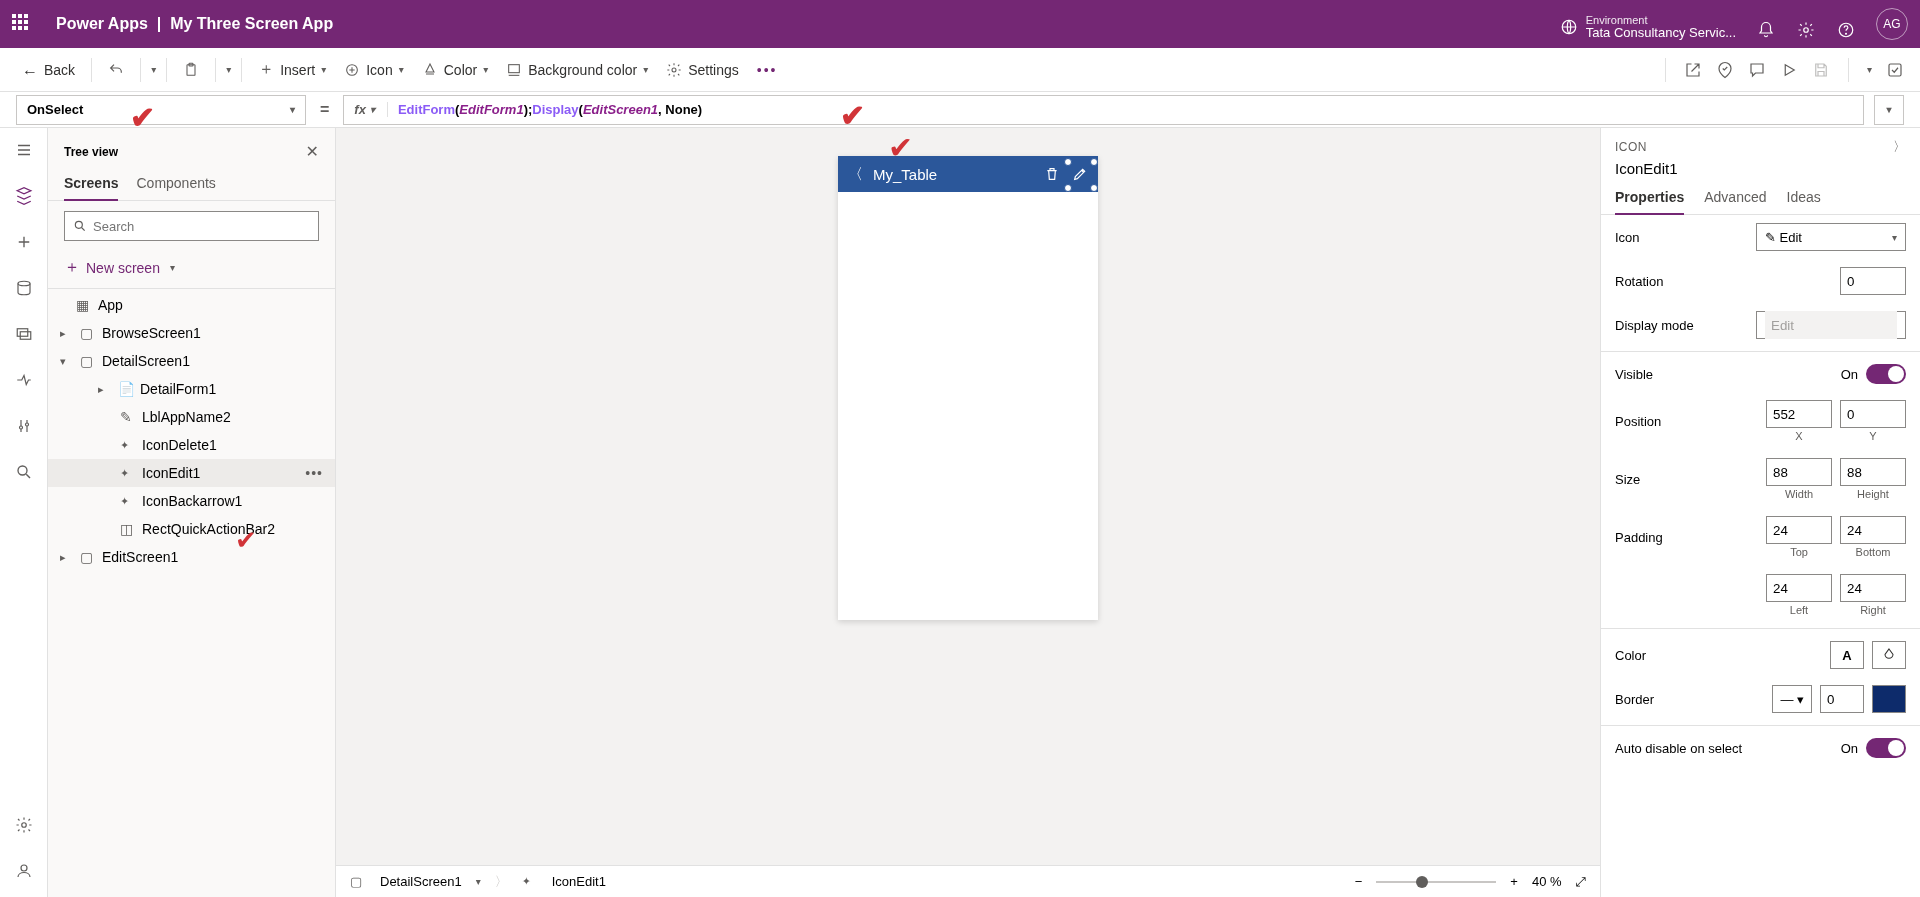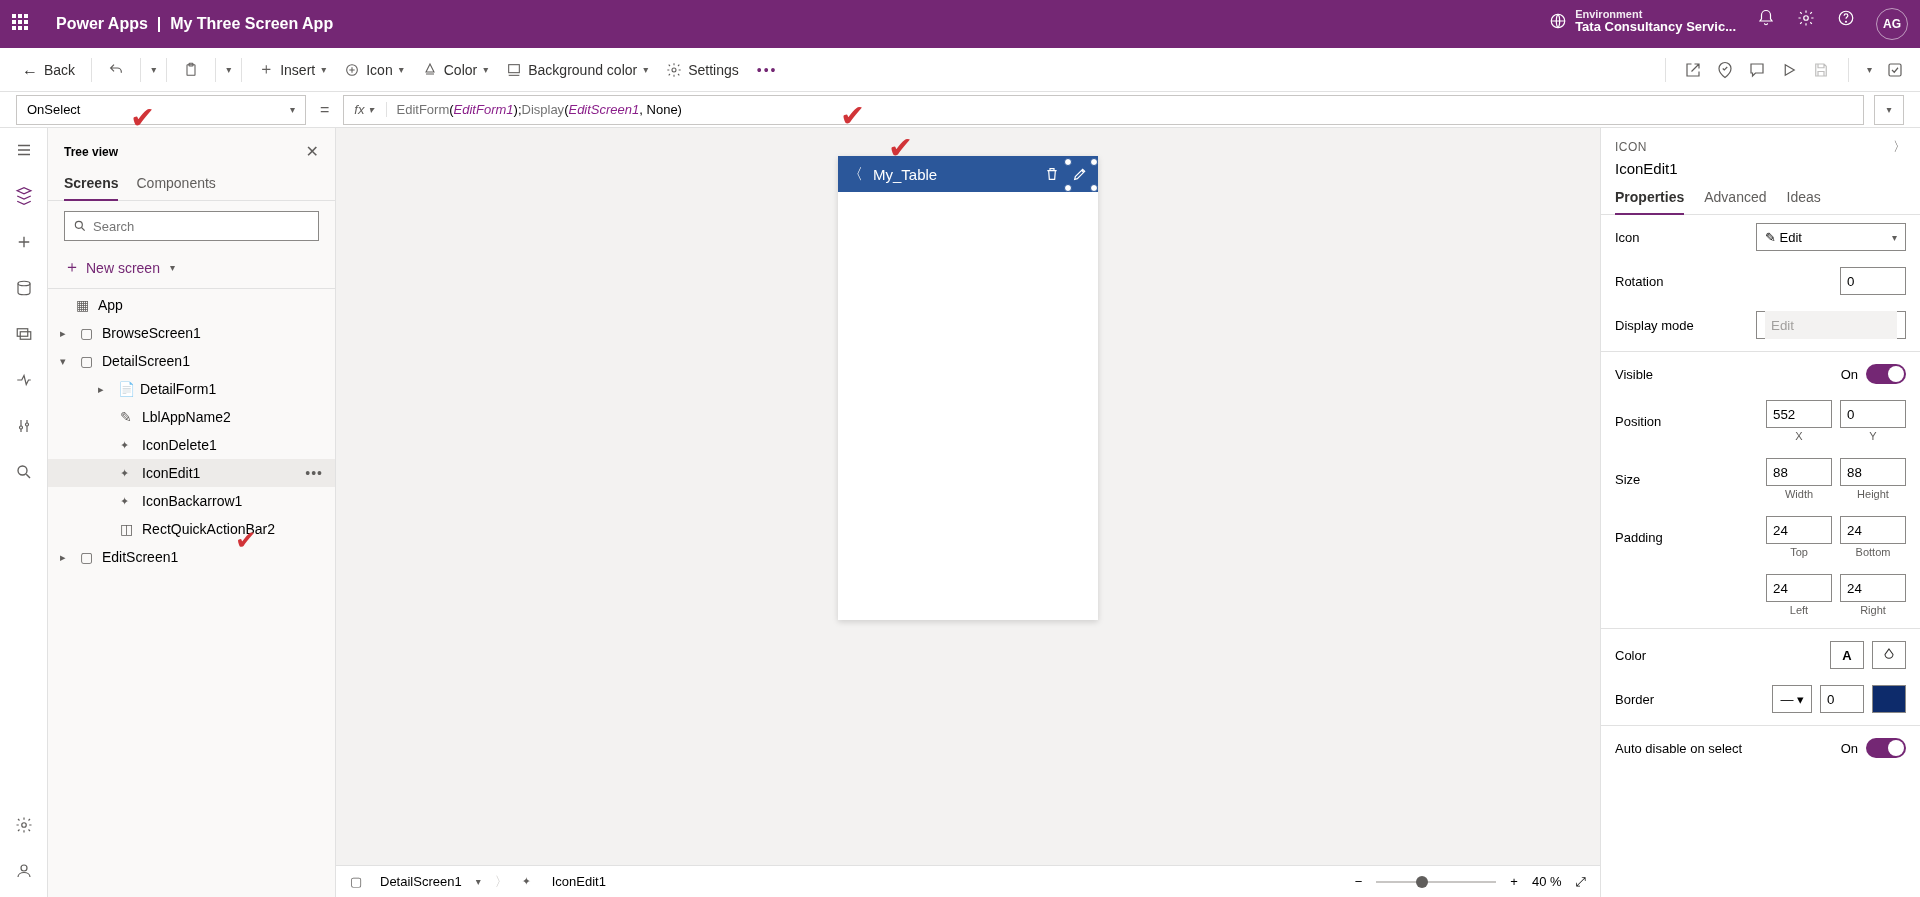--- a/index.html
+++ b/index.html
@@ -3,43 +3,43 @@
 <meta charset="utf-8">
 <style>
 * { box-sizing: border-box; margin: 0; padding: 0; font-family: "Segoe UI", -apple-system, sans-serif; }
 body { width: 1920px; height: 897px; overflow: hidden; background: #fff; }
 
 
 .top-header { height: 48px; background: #742774; display: flex; align-items: center; color: #fff; padding: 0 12px; }
 .waffle { width: 20px; height: 20px; margin-right: 24px; display: grid; grid-template-columns: repeat(3,4px); grid-template-rows: repeat(3,4px); gap: 2px; cursor: pointer; }
 .waffle span { background: #fff; }
 .app-title { font-size: 16px; font-weight: 600; }
-.header-right { margin-left: auto; display: flex; align-items: flex-start; gap: 20px; font-weight: bold; }
+.header-right { margin-left: auto; display: flex; align-items: flex-end; gap: 20px; }
 .env-block { display: flex; align-items: center; gap: 8px; }
 .env-text { display: flex; flex-direction: column; line-height: 1.1; }
 .env-label { font-size: 11px; opacity: .9; }
 .env-name { font-size: 13px; }
 .hicon { width: 20px; height: 20px; display: flex; align-items: center; justify-content: center; cursor: pointer; }
 .avatar { width: 32px; height: 32px; border: 1px solid #fff8; border-radius: 50%; display: flex; align-items: center; justify-content: center; font-size: 12px; }
 
 
 .cmd-bar { height: 44px; border-bottom: 1px solid #e1e1e1; display: flex; align-items: center; padding: 0 16px; gap: 6px; font-size: 14px; color: #323130; }
 .cmd-item { display: flex; align-items: center; gap: 6px; padding: 4px 6px; cursor: pointer; }
 .cmd-sep { width: 1px; height: 24px; background: #e1e1e1; margin: 0 4px; }
 .cmd-right { margin-left: auto; display: flex; align-items: center; gap: 14px; }
 .cmd-right .ricon { cursor: pointer; color: #605e5c; }
 .chev { font-size: 10px; color: #605e5c; }
 
 
-.formula-row { height: 36px; display: flex; align-items: center; padding: 4px 16px; gap: 10px; border-bottom: 1px solid #e1e1e1; }
+.formula-row { height: 36px; display: flex; align-items: center; padding: 4px 16px; gap: 10px; border-bottom: 1px solid #e1e1e1; font-weight: bold; }
 .prop-select { width: 290px; height: 30px; border: 1px solid #c8c6c4; display: flex; align-items: center; padding: 0 10px; font-size: 13px; justify-content: space-between; background: #fff; cursor: pointer; }
 .eq { font-size: 16px; color: #605e5c; padding: 0 4px; }
 .fx-box { flex: 1; height: 30px; border: 1px solid #c8c6c4; display: flex; align-items: center; padding: 0 10px; font-size: 13px; font-family: Consolas, monospace; gap: 6px; }
 .fx-label { font-style: italic; color: #605e5c; border-right: 1px solid #e1e1e1; padding-right: 12px; margin-right: 4px; display:flex; align-items:center; gap:4px;}
-.tok-fn { color: #737373; }
+.tok-fn { color: #8b5cf6; }
 .tok-id { color: #8A1F8A; font-style: italic; }
 .expand-fx { width: 30px; height: 30px; border: 1px solid #c8c6c4; display:flex; align-items:center; justify-content:center; cursor:pointer;}
 
 
 .main { display: flex; height: calc(897px - 48px - 44px - 36px); }
 .rail { width: 48px; border-right: 1px solid #e1e1e1; display: flex; flex-direction: column; align-items: center; padding-top: 10px; gap: 22px; }
 .rail .ritem { width: 24px; height: 24px; display:flex; align-items:center; justify-content:center; cursor:pointer; color:#605e5c; }
 .rail .ritem.active { color: #742774; }
 .rail-bottom { margin-top: auto; margin-bottom: 14px; display:flex; flex-direction:column; gap:22px; align-items:center;}
 

